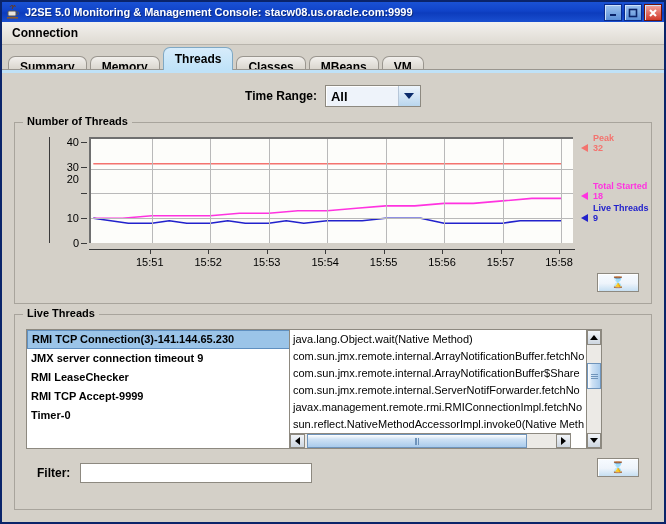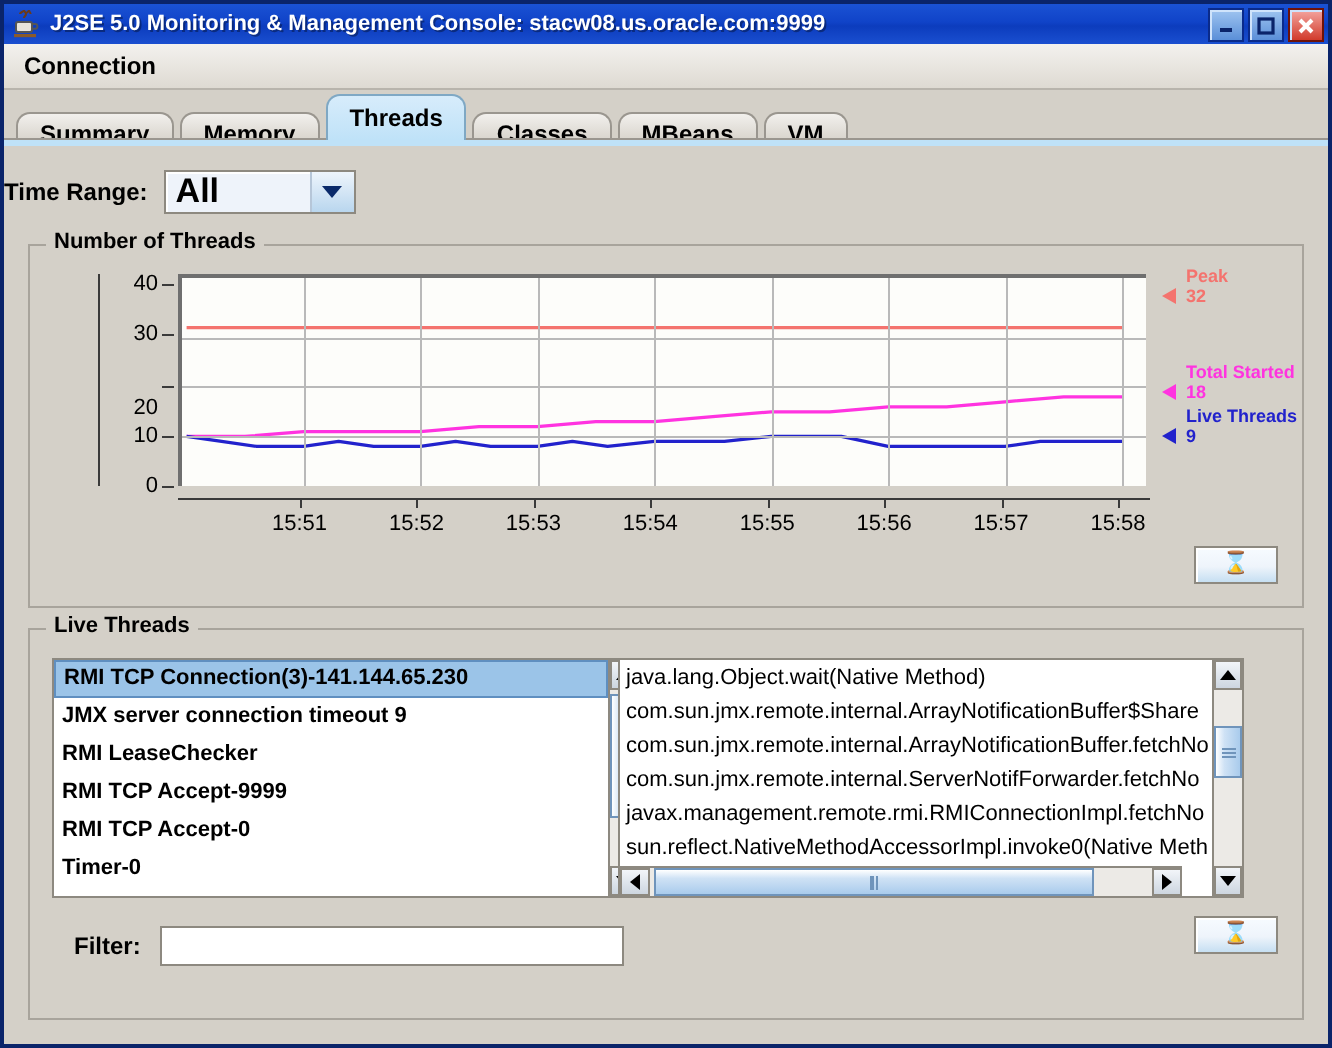--- a/index.html
+++ b/index.html
@@ -73,29 +73,29 @@
     box-sizing:border-box;
   }
   .content::before{
     content:"";position:absolute;left:0;top:0;width:662px;height:3px;
     background:#bfe2f8;
   }
 
   
   .timerow{
     position:absolute;left:0;top:12px;width:662px;height:28px;
-    display:flex;align-items:center;justify-content:flex-start;
+    display:flex;align-items:center;justify-content:center;
   }
   .trlabel{font-size:12px;font-weight:bold;color:#000;margin-right:8px;}
   .combo{
     width:96px;height:22px;border:1px solid #8d8980;
     background:#eef3fa;display:flex;align-items:center;
     box-sizing:border-box;box-shadow:inset 1px 1px 0 #fff;
   }
-  .combo-val{flex:1;font-size:17px;font-weight:bold;color:#000;padding-left:5px;}
+  .combo-val{flex:1;font-size:13px;font-weight:bold;color:#000;padding-left:5px;}
   .combo-arrow{
     width:21px;height:20px;border-left:1px solid #b6c6d8;
     background:linear-gradient(to bottom,#eef5fc,#b9d6ee);
     display:flex;align-items:center;justify-content:center;
   }
   .caret{width:0;height:0;border-left:5px solid transparent;border-right:5px solid transparent;border-top:6px solid #0a2a6a;}
 
   
   .groupbox{position:absolute;border:1px solid #a8a49c;box-sizing:border-box;}
   .gb-title{
@@ -145,21 +145,21 @@
     box-shadow:inset 1px 1px 0 #ffffff;
   }
   .hourglass{font-size:11px;color:#000;line-height:11px;}
 
   
   .listbox{
     position:absolute;border:1px solid #8d8980;background:#ffffff;
     box-sizing:border-box;overflow:hidden;display:flex;
   }
   #thread-list-box{left:11px;top:14px;width:294px;height:120px;}
-  #stack-box{left:294px;top:14px;width:313px;height:120px;}
+  #stack-box{left:274px;top:14px;width:313px;height:120px;}
   .listinner{flex:1;overflow:hidden;position:relative;}
   .litem{
     font-size:11px;font-weight:bold;color:#000;height:19px;line-height:19px;
     padding-left:4px;white-space:nowrap;overflow:hidden;
   }
   .litem.sel{background:#9bc4e8;border:1px solid #5f8fc0;box-sizing:border-box;line-height:17px;}
   .sitem{
     font-size:11px;color:#000;height:17px;line-height:17px;
     padding-left:3px;white-space:nowrap;overflow:hidden;
   }
@@ -279,21 +279,21 @@
       <div class="gb-title">Number of Threads</div>
 
       <div class="chartarea">
 
         <div class="yline"></div>
         <div class="yaxis" id="yaxis">
             <div class="ytick" style="top: 112px;">0</div>
             <div class="ymark" style="top: 112px;"></div>
             <div class="ytick" style="top: 86.7619px;">10</div>
             <div class="ymark" style="top: 86.7619px;"></div>
-            <div class="ytick" style="top: 73px; padding-left: 32px;">20</div>
+            <div class="ytick" style="top: 48px; padding-left: 32px;">20</div>
             <div class="ymark" style="top: 61.5238px;"></div>
             <div class="ytick" style="top: 36.2857px;">30</div>
             <div class="ymark" style="top: 36.2857px;"></div>
             <div class="ytick" style="top: 11.0476px;">40</div>
             <div class="ymark" style="top: 11.0476px;"></div>
           </div>
 
         <div class="plot" id="plot"><div class="hgrid" style="top: 29.7143px;"></div><div class="hgrid" style="top: 54.4762px;"></div><div class="hgrid" style="top: 79.2381px;"></div><div class="vgrid" style="left: 470px;"></div><div class="vgrid" style="left: 411.538px;"></div><div class="vgrid" style="left: 353.077px;"></div><div class="vgrid" style="left: 294.615px;"></div><div class="vgrid" style="left: 236.154px;"></div><div class="vgrid" style="left: 177.692px;"></div><div class="vgrid" style="left: 119.231px;"></div><div class="vgrid" style="left: 60.7692px;"></div>
           <svg id="chart-svg" width="482" height="104" viewBox="0 0 482 104" preserveAspectRatio="none">
               <polyline points="2.3,24.8 60.8,24.8 119.2,24.8 177.7,24.8 236.2,24.8 294.6,24.8 353.1,24.8 411.5,24.8 470.0,24.8" fill="none" stroke="#f4736e" stroke-width="1.6" stroke-linejoin="round"></polyline>
@@ -348,21 +348,20 @@
 
     <div class="groupbox" id="threads-group">
       <div class="gb-title">Live Threads</div>
 
       <div class="listbox" id="thread-list-box">
         <div class="listinner" id="thread-items">
             <div class="litem sel">RMI TCP Connection(3)-141.144.65.230</div>
             <div class="litem">JMX server connection timeout 9</div>
             <div class="litem">RMI LeaseChecker</div>
             <div class="litem">RMI TCP Accept-9999</div>
-            <div class="litem">RMI TCP Accept-0</div>
             <div class="litem">Timer-0</div>
           </div>
         <div class="vsb">
           <div class="sb-btn">
               <div class="tri-up"></div>
             </div>
           <div class="sb-track">
             <div class="sb-thumb" style="top:2px;height:62px;">
               <div class="grip">
                   <i></i>
@@ -374,22 +373,22 @@
           <div class="sb-btn">
               <div class="tri-down"></div>
             </div>
         </div>
       </div>
 
       <div class="listbox" id="stack-box">
         <div class="listinner">
           <div id="stack-items" style="position:absolute;left:0;top:1px;right:0;">
               <div class="sitem">java.lang.Object.wait(Native Method)</div>
+              <div class="sitem">com.sun.jmx.remote.internal.ArrayNotificationBuffer.fetchNo</div>
               <div class="sitem">com.sun.jmx.remote.internal.ArrayNotificationBuffer$Share</div>
-              <div class="sitem">com.sun.jmx.remote.internal.ArrayNotificationBuffer.fetchNo</div>
               <div class="sitem">com.sun.jmx.remote.internal.ServerNotifForwarder.fetchNo</div>
               <div class="sitem">javax.management.remote.rmi.RMIConnectionImpl.fetchNo</div>
               <div class="sitem">sun.reflect.NativeMethodAccessorImpl.invoke0(Native Meth</div>
             </div>
           <div class="hsb">
             <div class="hsb-btn">
                 <div class="tri-left"></div>
               </div>
             <div class="hsb-track">
               <div class="hsb-thumb" style="left:2px;width:220px;">

